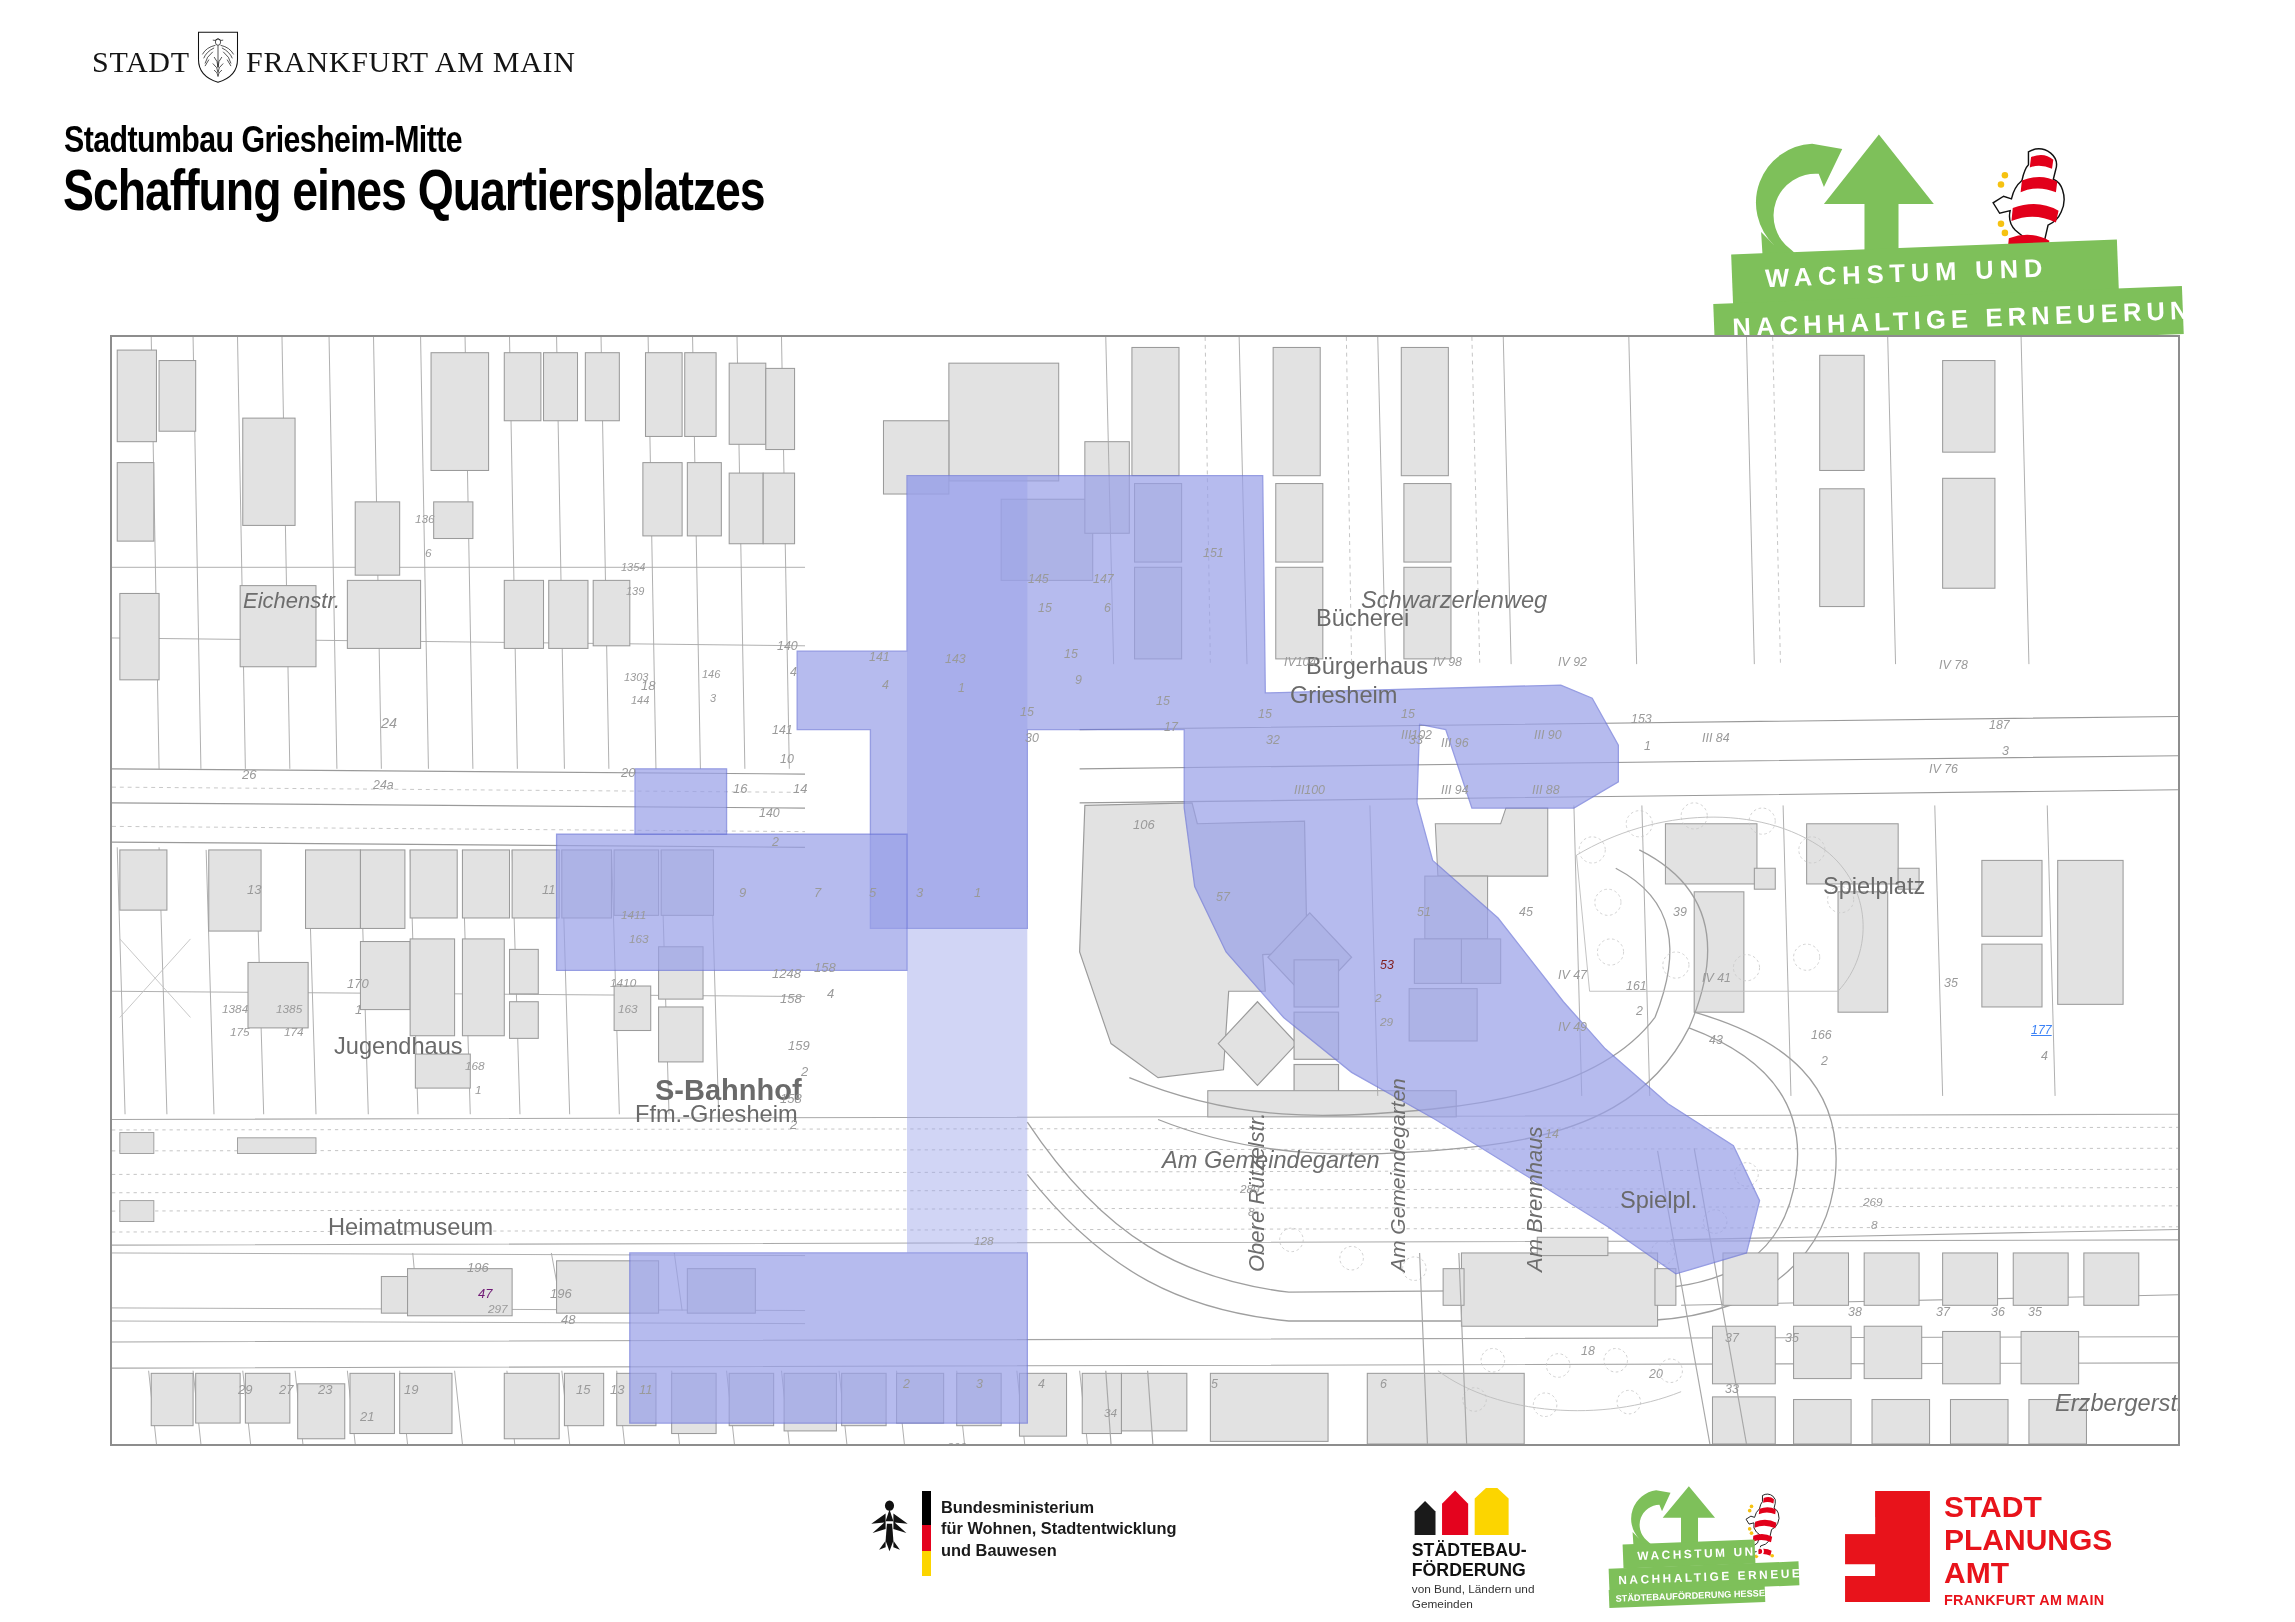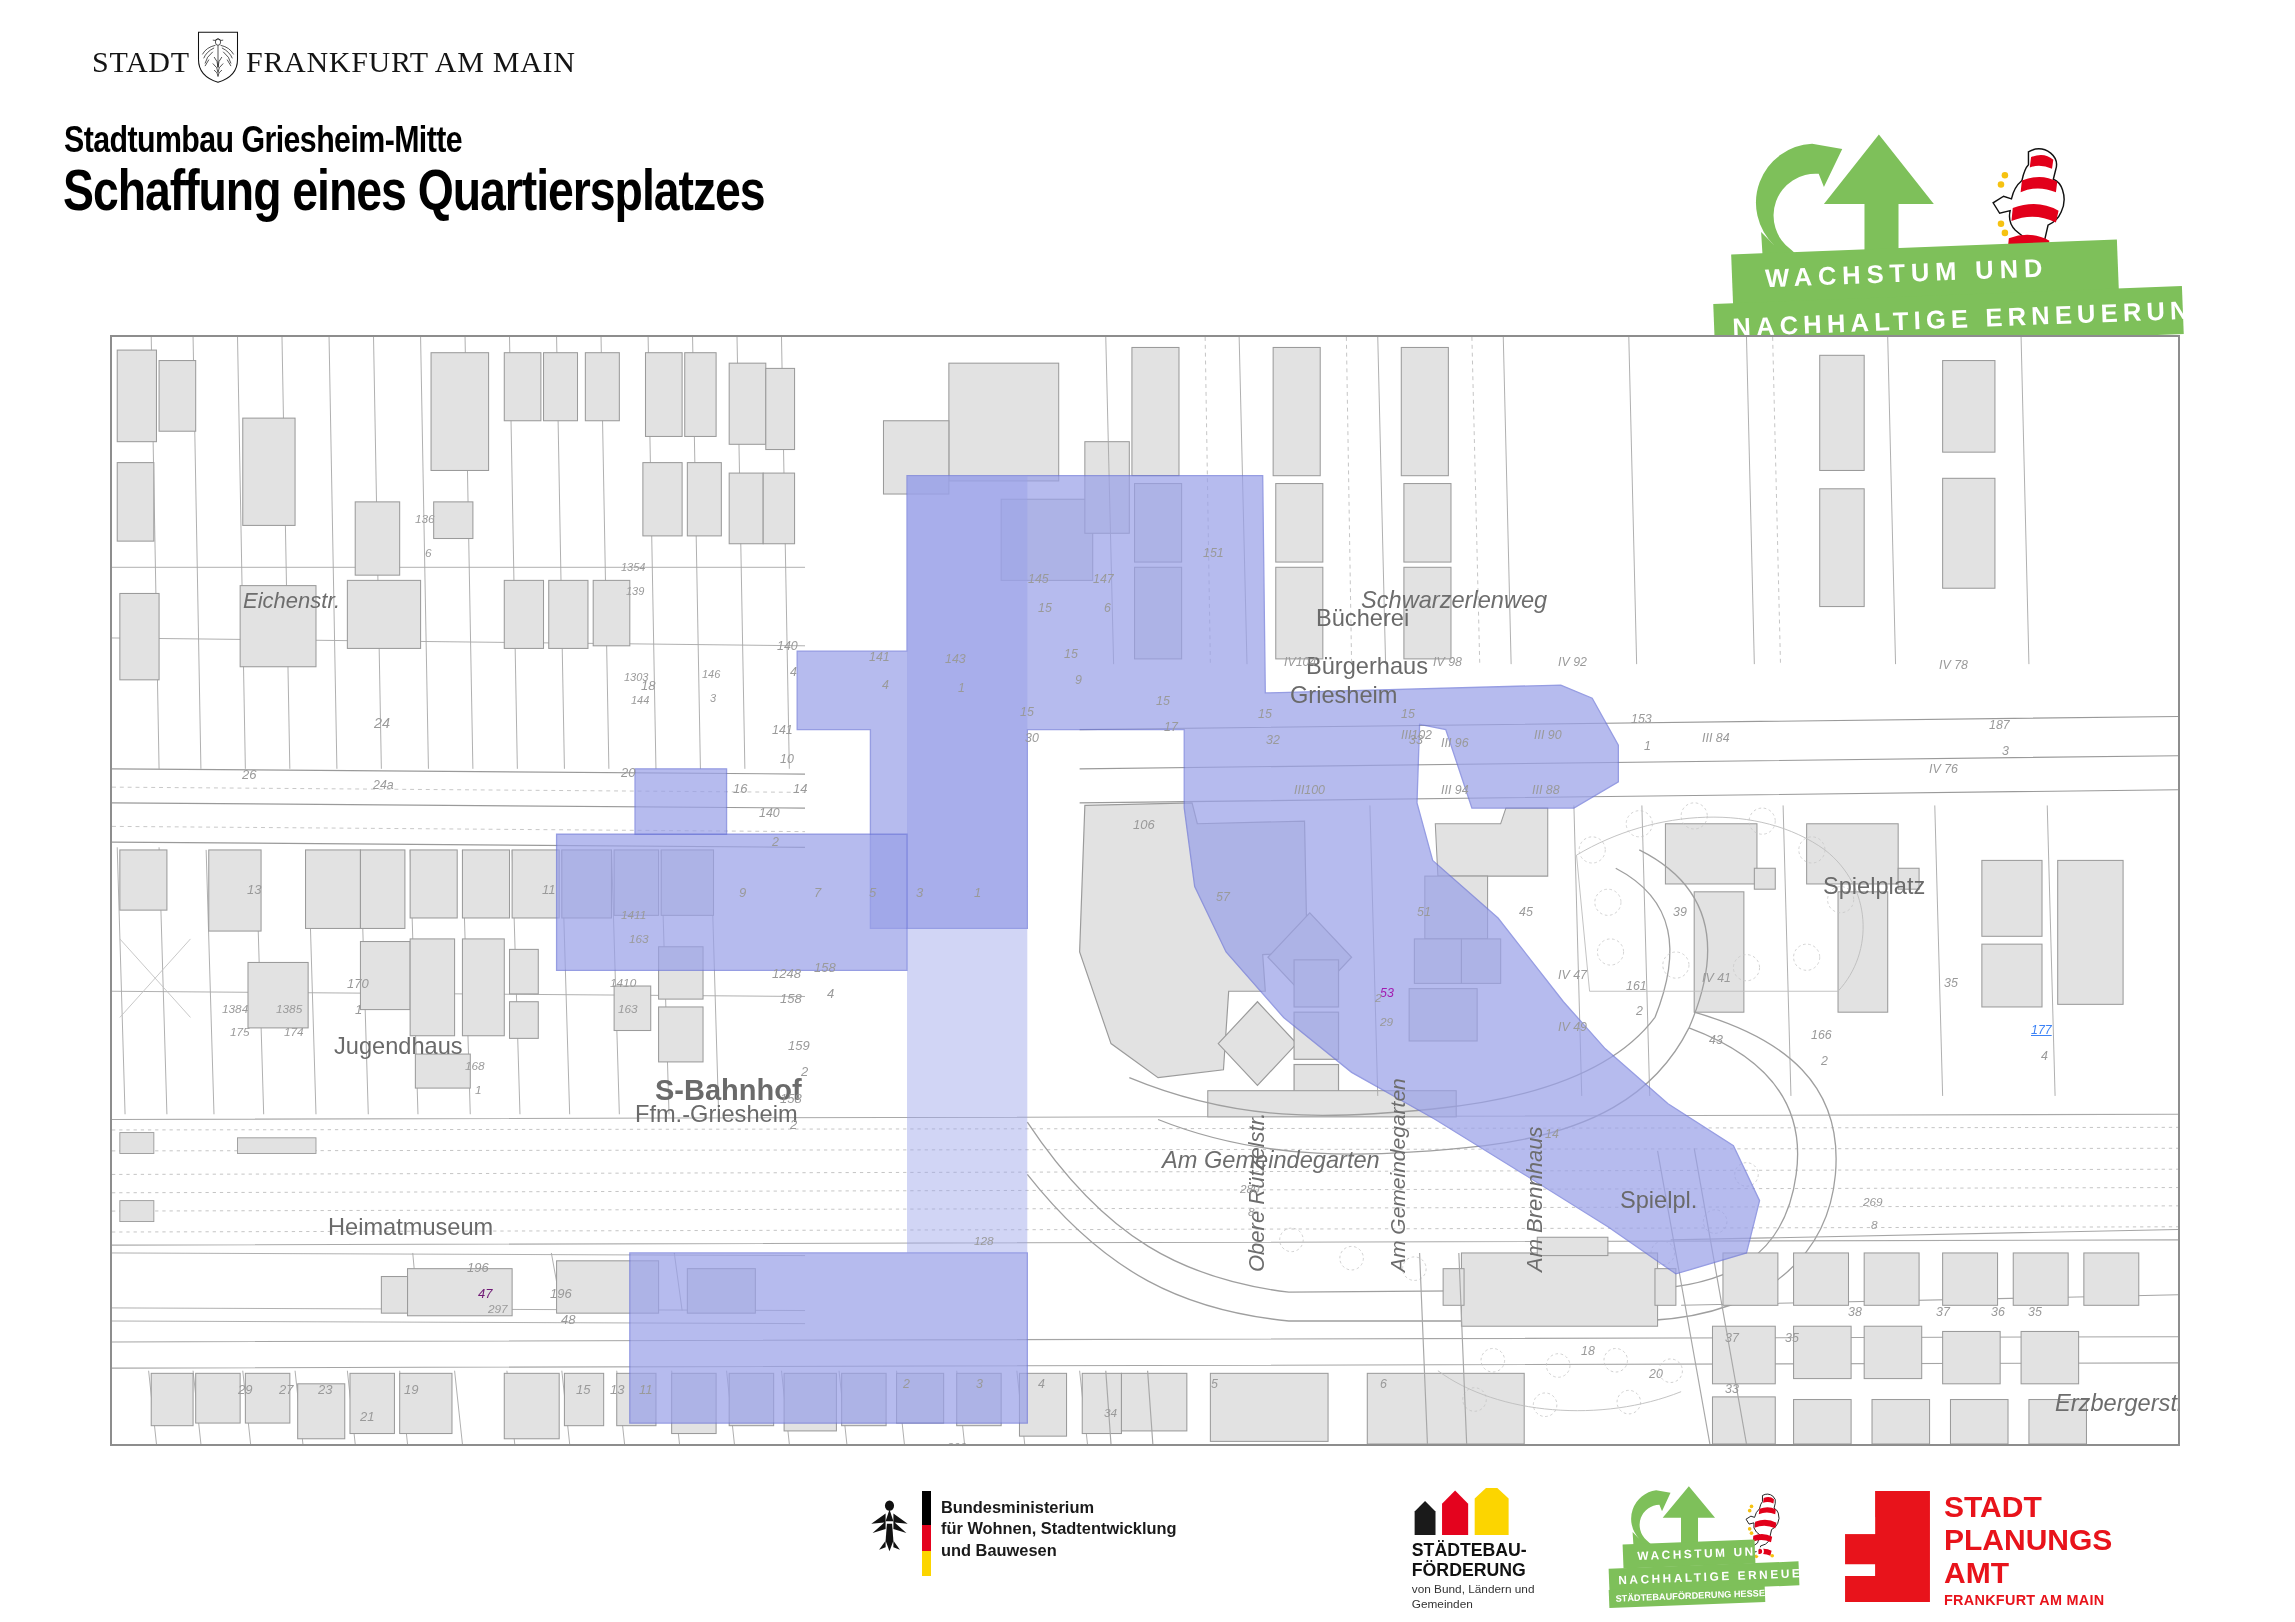--- a/index.html
+++ b/index.html
@@ -480,21 +480,21 @@
       <div class="mplace" style="left: 1178px; top: 345px; font-size: 23.6px;">Griesheim</div>
       <div class="mplace" style="left: 543px; top: 737px; font-size: 29px; font-weight: bold;">S-Bahnhof</div>
       <div class="mplace" style="left: 523px; top: 764px; font-size: 23.6px;">Ffm.-Griesheim</div>
       <div class="mplace" style="left: 222px; top: 696px; font-size: 23.6px;">Jugendhaus</div>
       <div class="mplace" style="left: 216px; top: 877px; font-size: 23.6px;">Heimatmuseum</div>
       <div class="mplace" style="left: 1711px; top: 536px; font-size: 23.6px;">Spielplatz</div>
       <div class="mplace" style="left: 1508px; top: 850px; font-size: 23.6px;">Spielpl.</div>
     </div>
 
   <div id="parcel-numbers">
-      <div class="mplace" style="left: 262px; top: 378px; font-size: 14.4px; color: rgb(154, 154, 154); font-style: italic;">24</div>
+      <div class="mplace" style="left: 269px; top: 378px; font-size: 14.4px; color: rgb(154, 154, 154); font-style: italic;">24</div>
       <div class="mplace" style="left: 261px; top: 441px; font-size: 12.4px; color: rgb(154, 154, 154); font-style: italic;">24a</div>
       <div class="mplace" style="left: 130px; top: 430px; font-size: 13px; color: rgb(154, 154, 154); font-style: italic;">26</div>
       <div class="mplace" style="left: 509px; top: 428px; font-size: 13px; color: rgb(154, 154, 154); font-style: italic;">20</div>
       <div class="mplace" style="left: 529px; top: 341px; font-size: 13px; color: rgb(154, 154, 154); font-style: italic;">18</div>
       <div class="mplace" style="left: 621px; top: 444px; font-size: 13px; color: rgb(154, 154, 154); font-style: italic;">16</div>
       <div class="mplace" style="left: 681px; top: 444px; font-size: 13px; color: rgb(154, 154, 154); font-style: italic;">14</div>
       <div class="mplace" style="left: 303px; top: 175px; font-size: 11.8px; color: rgb(154, 154, 154); font-style: italic;">136</div>
       <div class="mplace" style="left: 313px; top: 209px; font-size: 11.8px; color: rgb(154, 154, 154); font-style: italic;">6</div>
       <div class="mplace" style="left: 509px; top: 224px; font-size: 11px; color: rgb(154, 154, 154); font-style: italic;">1354</div>
       <div class="mplace" style="left: 514px; top: 248px; font-size: 11px; color: rgb(154, 154, 154); font-style: italic;">139</div>
@@ -577,21 +577,21 @@
       <div class="mplace" style="left: 1297px; top: 396px; font-size: 12.4px; color: rgb(154, 154, 154); font-style: italic;">33</div>
       <div class="mplace" style="left: 952px; top: 310px; font-size: 12.4px; color: rgb(154, 154, 154); font-style: italic;">15</div>
       <div class="mplace" style="left: 963px; top: 336px; font-size: 12.4px; color: rgb(154, 154, 154); font-style: italic;">9</div>
       <div class="mplace" style="left: 1044px; top: 357px; font-size: 12.4px; color: rgb(154, 154, 154); font-style: italic;">15</div>
       <div class="mplace" style="left: 1052px; top: 383px; font-size: 12.4px; color: rgb(154, 154, 154); font-style: italic;">17</div>
       <div class="mplace" style="left: 908px; top: 368px; font-size: 12.4px; color: rgb(154, 154, 154); font-style: italic;">15</div>
       <div class="mplace" style="left: 913px; top: 394px; font-size: 12.4px; color: rgb(154, 154, 154); font-style: italic;">30</div>
       <div class="mplace" style="left: 1021px; top: 480px; font-size: 13px; color: rgb(154, 154, 154); font-style: italic;">106</div>
       <div class="mplace" style="left: 1104px; top: 553px; font-size: 12.4px; color: rgb(154, 154, 154); font-style: italic;">57</div>
       <div class="mplace" style="left: 1305px; top: 568px; font-size: 12.4px; color: rgb(154, 154, 154); font-style: italic;">51</div>
-      <div class="mplace" style="left: 1268px; top: 621px; font-size: 12.4px; color: #a21caf; font-style: italic; margin-top: 28px;">53</div>
+      <div class="mplace" style="left: 1268px; top: 621px; font-size: 12.4px; color: #7f1d1d; font-style: italic;">53</div>
       <div class="mplace" style="left: 1407px; top: 568px; font-size: 12.4px; color: rgb(154, 154, 154); font-style: italic;">45</div>
       <div class="mplace" style="left: 1561px; top: 568px; font-size: 12.4px; color: rgb(154, 154, 154); font-style: italic;">39</div>
       <div class="mplace" style="left: 1263px; top: 654px; font-size: 11.8px; color: rgb(154, 154, 154); font-style: italic;">2</div>
       <div class="mplace" style="left: 1268px; top: 678px; font-size: 11.8px; color: rgb(154, 154, 154); font-style: italic;">29</div>
       <div class="mplace" style="left: 1514px; top: 642px; font-size: 12.4px; color: rgb(154, 154, 154); font-style: italic;">161</div>
       <div class="mplace" style="left: 1524px; top: 667px; font-size: 12.4px; color: rgb(154, 154, 154); font-style: italic;">2</div>
       <div class="mplace" style="left: 1446px; top: 631px; font-size: 12.4px; color: rgb(154, 154, 154); font-style: italic;">IV 47</div>
       <div class="mplace" style="left: 1590px; top: 634px; font-size: 12.4px; color: rgb(154, 154, 154); font-style: italic;">IV 41</div>
       <div class="mplace" style="left: 1699px; top: 691px; font-size: 12.4px; color: rgb(154, 154, 154); font-style: italic;">166</div>
       <div class="mplace" style="left: 1709px; top: 717px; font-size: 12.4px; color: rgb(154, 154, 154); font-style: italic;">2</div>

